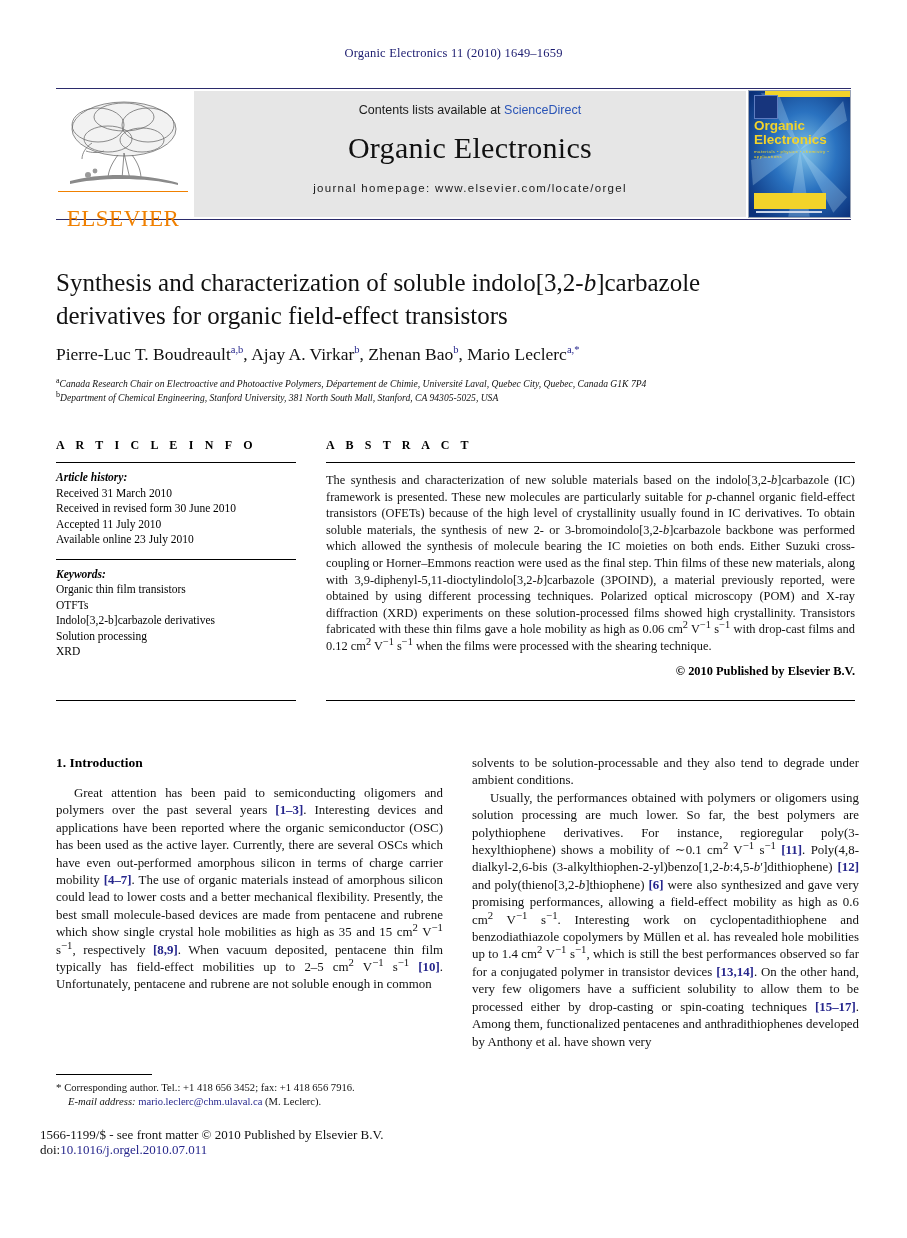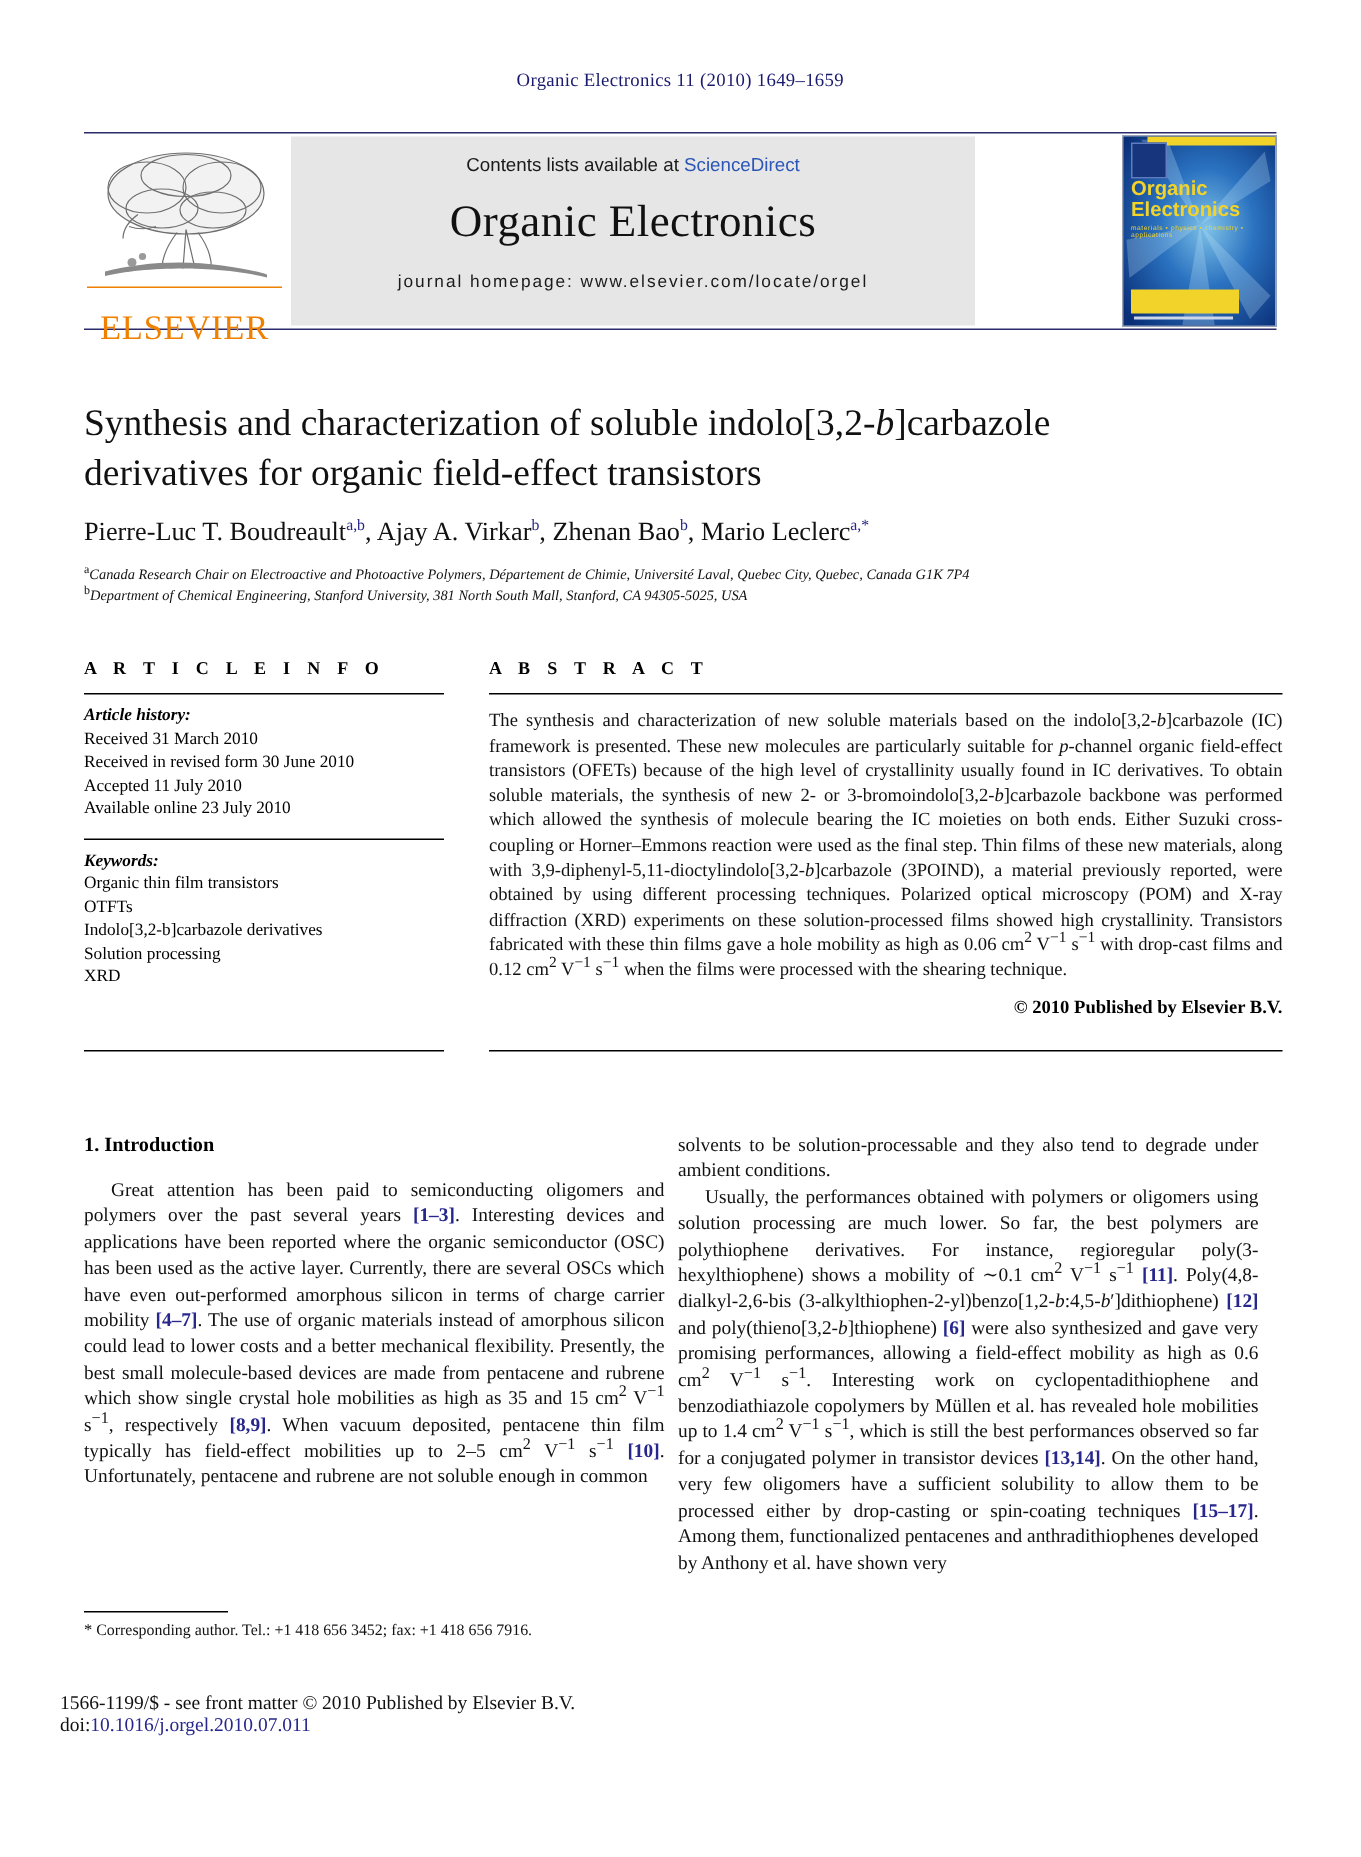--- a/index.html
+++ b/index.html
@@ -45,21 +45,21 @@
     box-sizing: border-box;
   }
   .mast-logo {
     position: absolute;
     left: 0px; top: 2px;
     width: 136px; height: 126px;
   }
   .mast-center {
     position: absolute;
     left: 138px; top: 2px;
-    width: 456px; height: 126px;
+    width: 552px; height: 126px;
     background: #e6e6e6;
     text-align: center;
   }
   .mast-cover {
     position: absolute;
     left: 692px; top: 1px;
     width: 103px; height: 128px;
   }
 
   .contents-line {
@@ -241,21 +241,21 @@
   }
 
   
   .col-left {
     position: absolute;
     left: 56px; top: 755px;
     width: 387px;
   }
   .col-right {
     position: absolute;
-    left: 452px; top: 755px;
+    left: 472px; top: 755px;
     width: 387px;
   }
   .sec-title {
     font-weight: bold;
     font-size: 13.5px;
     margin-bottom: 14px;
   }
   .para {
     font-size: 12.9px;
     line-height: 17.4px;
@@ -423,20 +423,25 @@
     <p class="para noind">solvents to be solution-processable and they also tend to degrade under ambient conditions.</p>
     <p class="para">Usually, the performances obtained with polymers or oligomers using solution processing are much lower. So far, the best polymers are polythiophene derivatives. For instance, regioregular poly(3-hexylthiophene) shows a mobility of ∼0.1 cm<sup>2</sup> V<sup>−1</sup> s<sup>−1</sup> <span class="ref">[11]</span>. Poly(4,8-dialkyl-2,6-bis (3-alkylthiophen-2-yl)benzo[1,2-<i>b</i>:4,5-<i>b</i>′]dithiophene) <span class="ref">[12]</span> and poly(thieno[3,2-<i>b</i>]thiophene) <span class="ref">[6]</span> were also synthesized and gave very promising performances, allowing a field-effect mobility as high as 0.6 cm<sup>2</sup> V<sup>−1</sup> s<sup>−1</sup>. Interesting work on cyclopentadithiophene and benzodiathiazole copolymers by Müllen et al. has revealed hole mobilities up to 1.4 cm<sup>2</sup> V<sup>−1</sup> s<sup>−1</sup>, which is still the best performances observed so far for a conjugated polymer in transistor devices <span class="ref">[13,14]</span>. On the other hand, very few oligomers have a sufficient solubility to allow them to be processed either by drop-casting or spin-coating techniques <span class="ref">[15–17]</span>. Among them, functionalized pentacenes and anthradithiophenes developed by Anthony et al. have shown very</p>
   </div>
 
   <div class="footnote-rule"></div>
   <div class="footnote">
     <div>
       <span class="star">*</span>
       <span>Corresponding author. Tel.: +1 418 656 3452; fax: +1 418 656 7916.</span>
     </div>
+    <div style="padding-left:12px">
+      <span class="ital">E-mail address:</span>
+      <span class="mail">mario.leclerc@chm.ulaval.ca</span>
+      <span>(M. Leclerc).</span>
+    </div>
   </div>
 
   <div class="imprint">
     <div>1566-1199/$ - see front matter © 2010 Published by Elsevier B.V.</div>
     <div><span>doi:</span><span class="doi-link">10.1016/j.orgel.2010.07.011</span></div>
   </div>
 
 </div>
 
 </body></html>

